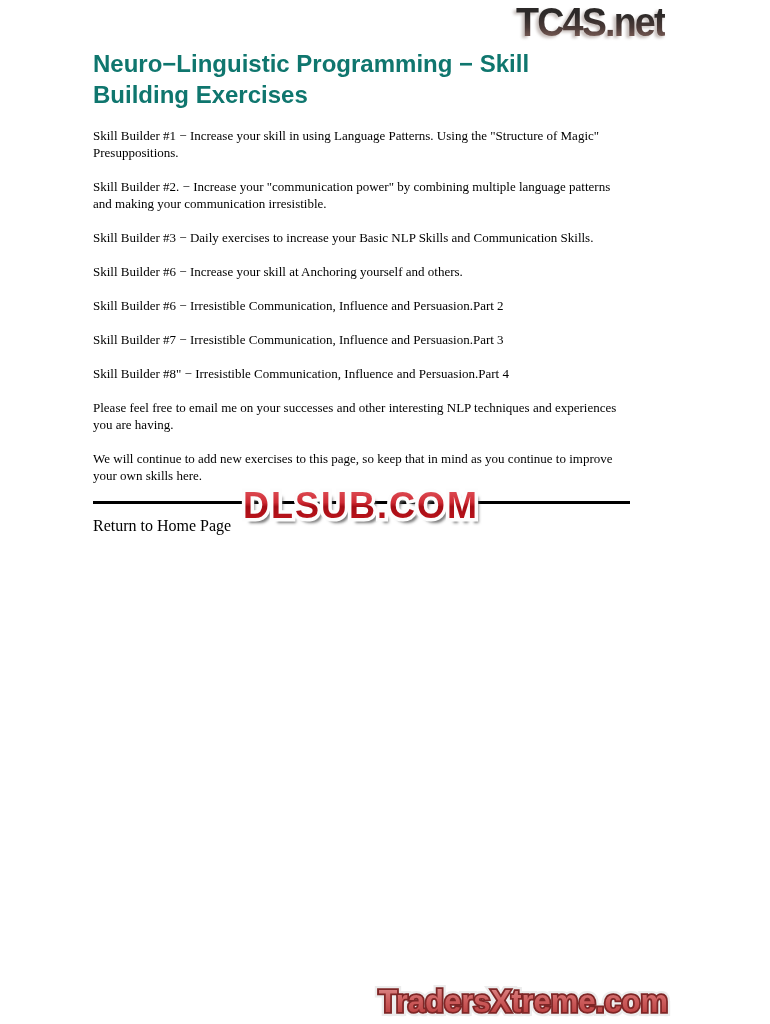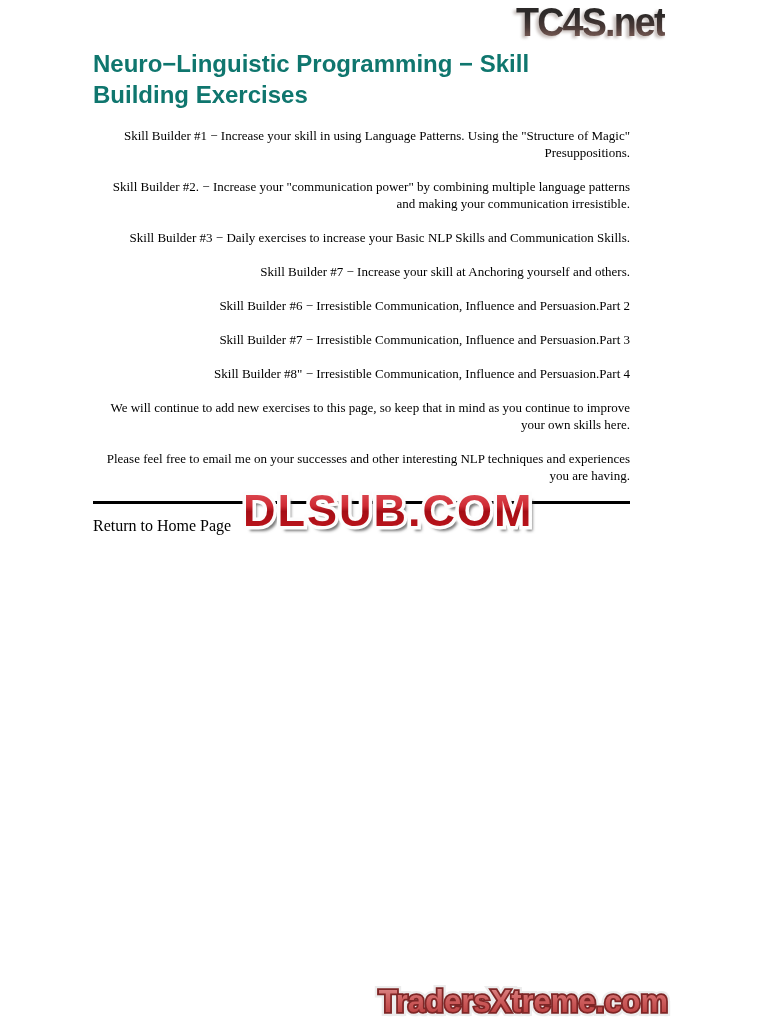--- a/index.html
+++ b/index.html
@@ -49,21 +49,20 @@
     font-weight: bold;
     font-size: 24px;
     line-height: 31px;
     color: #0f766e;
   }
   .content p {
     margin: 17px 0;
     font-size: 13px;
     line-height: 17px;
     color: #000000;
-    text-align: right;
   }
   .rule {
     border: none;
     border-top: 3px solid #000000;
     margin: 5px 0 13px 0;
   }
   .home-link {
     display: inline-block;
     font-size: 16px;
     line-height: 17px;
@@ -73,21 +72,21 @@
   }
 
   
   .dlsub {
     position: absolute;
     left: 243px;
     top: 488px;
     z-index: 5;
     font-family: "Liberation Sans", "DejaVu Sans", sans-serif;
     font-weight: 900;
-    font-size: 45px;
+    font-size: 36px;
     line-height: 1;
     letter-spacing: 2px;
   }
   .dlsub span { display: block; white-space: nowrap; }
   .dlsub-out {
     position: absolute; left: 0; top: 0;
     color: #ffffff;
     -webkit-text-stroke: 7px #fdfdfd;
     text-shadow: 4px 5px 3px rgba(85, 85, 85, 0.8);
   }
@@ -139,26 +138,26 @@
     <span class="tc4s-glow">TC4S.net</span>
     <span class="tc4s-fill">TC4S.net</span>
   </div>
 
   <div class="content">
     <h1 class="title">Neuro−Linguistic Programming − Skill Building Exercises</h1>
 
     <p>Skill Builder #1 − Increase your skill in using Language Patterns. Using the "Structure of Magic" Presuppositions.</p>
     <p>Skill Builder #2. − Increase your "communication power" by combining multiple language patterns and making your communication irresistible.</p>
     <p>Skill Builder #3 − Daily exercises to increase your Basic NLP Skills and Communication Skills.</p>
-    <p>Skill Builder #7 − Increase your skill at Anchoring yourself and others.</p>
+    <p>Skill Builder #6 − Increase your skill at Anchoring yourself and others.</p>
     <p>Skill Builder #6 − Irresistible Communication, Influence and Persuasion.Part 2</p>
     <p>Skill Builder #7 − Irresistible Communication, Influence and Persuasion.Part 3</p>
     <p>Skill Builder #8" − Irresistible Communication, Influence and Persuasion.Part 4</p>
+    <p>Please feel free to email me on your successes and other interesting NLP techniques and experiences you are having.</p>
     <p>We will continue to add new exercises to this page, so keep that in mind as you continue to improve your own skills here.</p>
-    <p>Please feel free to email me on your successes and other interesting NLP techniques and experiences you are having.</p>
 
     <hr class="rule">
 
     <a class="home-link" href="#">Return to Home Page</a>
   </div>
 
   <div class="dlsub">
     <span class="dlsub-out">DLSUB.COM</span>
     <span class="dlsub-fill">DLSUB.COM</span>
   </div>

